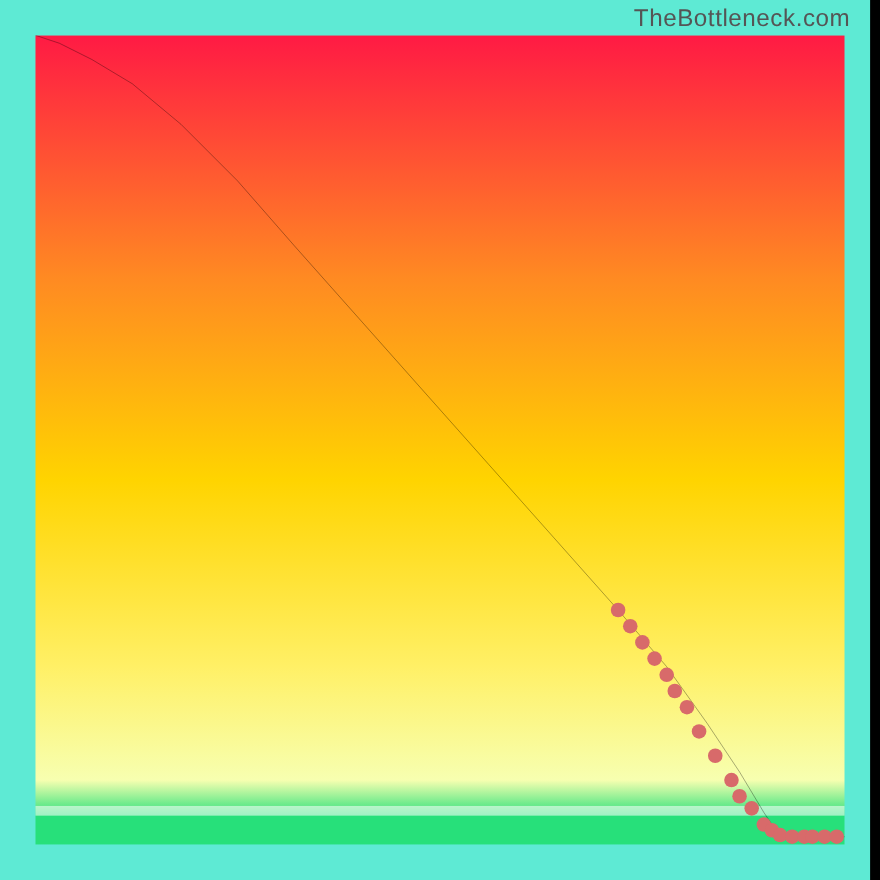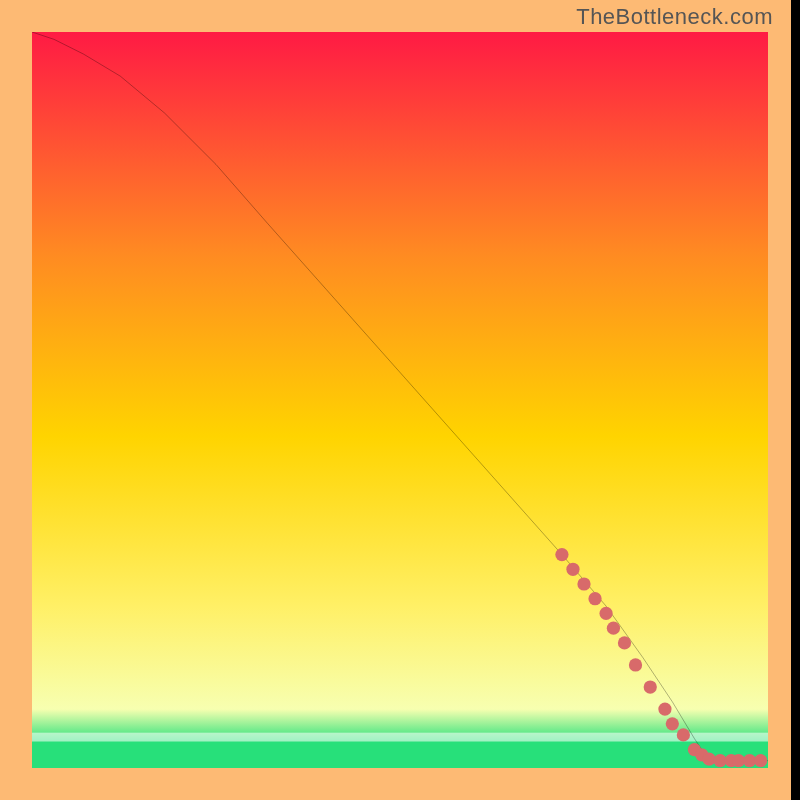--- a/index.html
+++ b/index.html
@@ -8,21 +8,21 @@
     background: #000;
     width: 800px;
     height: 800px;
     overflow: hidden;
     font-family: Arial, Helvetica, sans-serif;
   }
   .frame {
     position: relative;
     width: 791px;
     height: 800px;
-    background: #fdba74;
+    background: #5eead4;
   }
   .watermark {
     position: absolute;
     top: 4px;
     right: 18px;
     color: #555;
     font-size: 22px;
     font-weight: 500;
     letter-spacing: 0.5px;
     z-index: 5;

